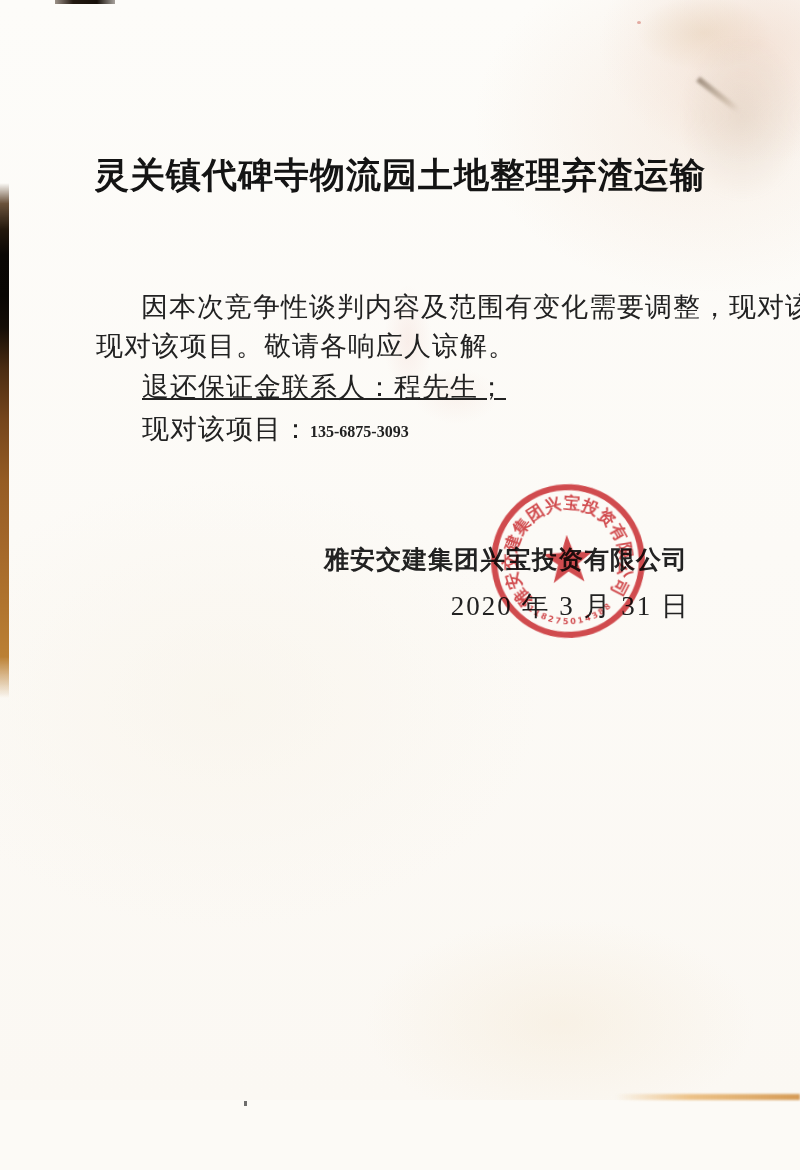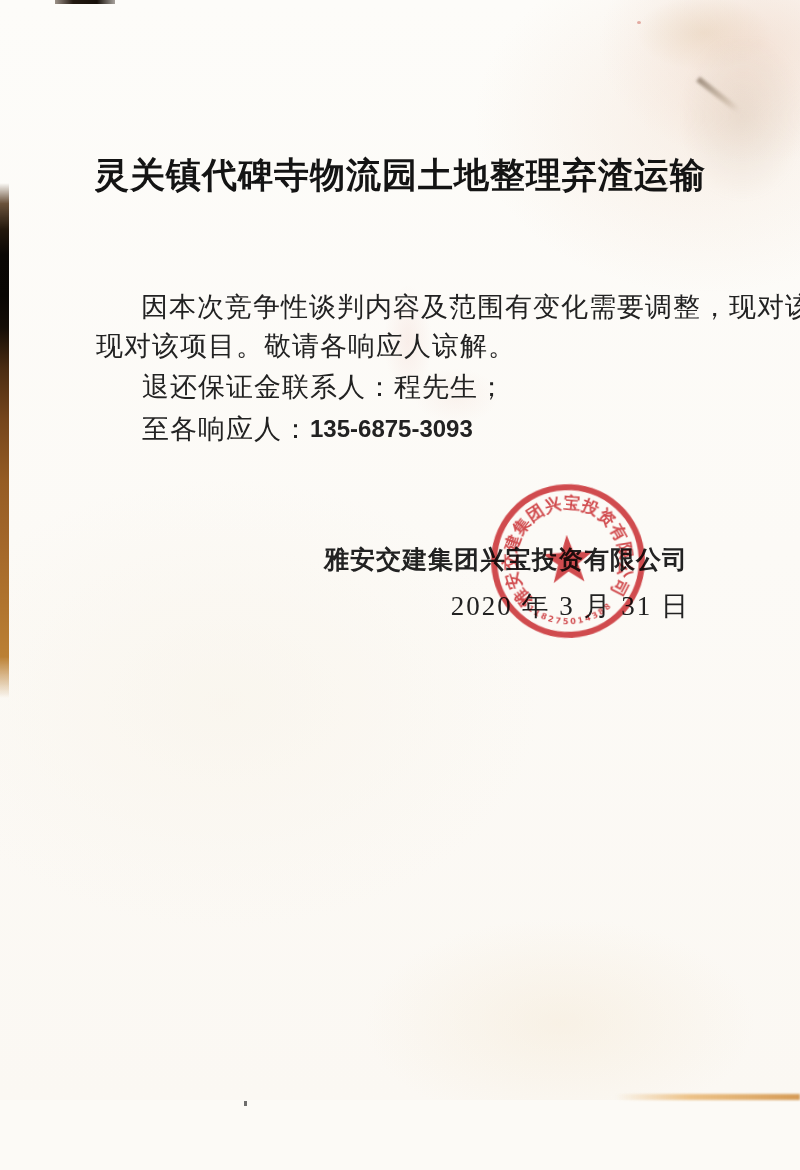--- a/index.html
+++ b/index.html
@@ -58,24 +58,24 @@
   .title-block{
     position:absolute;top:152px;left:0;width:800px;z-index:3;
     text-align:center;font-weight:700;font-size:35px;line-height:46px;
     letter-spacing:1px;color:#141414;
     font-family:"Liberation Sans", sans-serif;
   }
   .line{position:absolute;z-index:3;font-size:27px;letter-spacing:1px;white-space:nowrap;color:#222;}
   .salutation{left:96px;top:243px;}
   .body1{left:141px;top:289px;}
   .body2{left:96px;top:328px;}
-  .contact{left:142px;top:369px;}
+  .contact{left:142px;top:369px;text-decoration:underline;}
   .phone{left:142px;top:411px;}
   .phone .num{
-    font-family:Liberation Sans, sans-serif;font-weight:700;font-size:24px;
+    font-family:Liberation Serif, serif;font-weight:700;font-size:16px;
     letter-spacing:0;position:relative;top:-1px;
   }
   .company{right:112px;top:543px;font-size:25px;font-weight:600;letter-spacing:1px;}
   .date{right:110px;top:588px;font-size:27px;letter-spacing:2px;}
   
   .seal{
     position:absolute;left:486px;top:479px;width:164px;height:164px;z-index:5;
     mix-blend-mode:multiply;opacity:.92;transform:rotate(-3deg);
     filter:blur(.3px);
   }
@@ -94,21 +94,21 @@
   <div class="speck-red"></div>
 
   <div class="title-block">
     <div>灵关镇代碑寺物流园土地整理弃渣运输</div>
   </div>
 
   <div class="line body1">因本次竞争性谈判内容及范围有变化需要调整，现对该项目</div>
   <div class="line body2">现对该项目。敬请各响应人谅解。</div>
   <div class="line contact">退还保证金联系人：程先生；</div>
   <div class="line phone">
-    <span>至各响应人：</span><span class="num">135-6875-3093</span>
+    <span>现对该项目：</span><span class="num">135-6875-3093</span>
   </div>
 
   <div class="line company">雅安交建集团兴宝投资有限公司</div>
   <div class="line date">2020 年 3 月 31 日</div>
 
   <svg class="seal" viewBox="0 0 200 200">
     <circle cx="100" cy="100" r="90" fill="none" stroke="#d03d42" stroke-width="7.5"></circle>
     <defs>
       <path id="arcTop" d="M 54.7 145.3 A 64 64 0 1 1 145.3 145.3" fill="none"></path>
       <path id="arcBottom" d="M 36.9 144.2 A 77 77 0 0 0 163.1 144.2" fill="none"></path>

